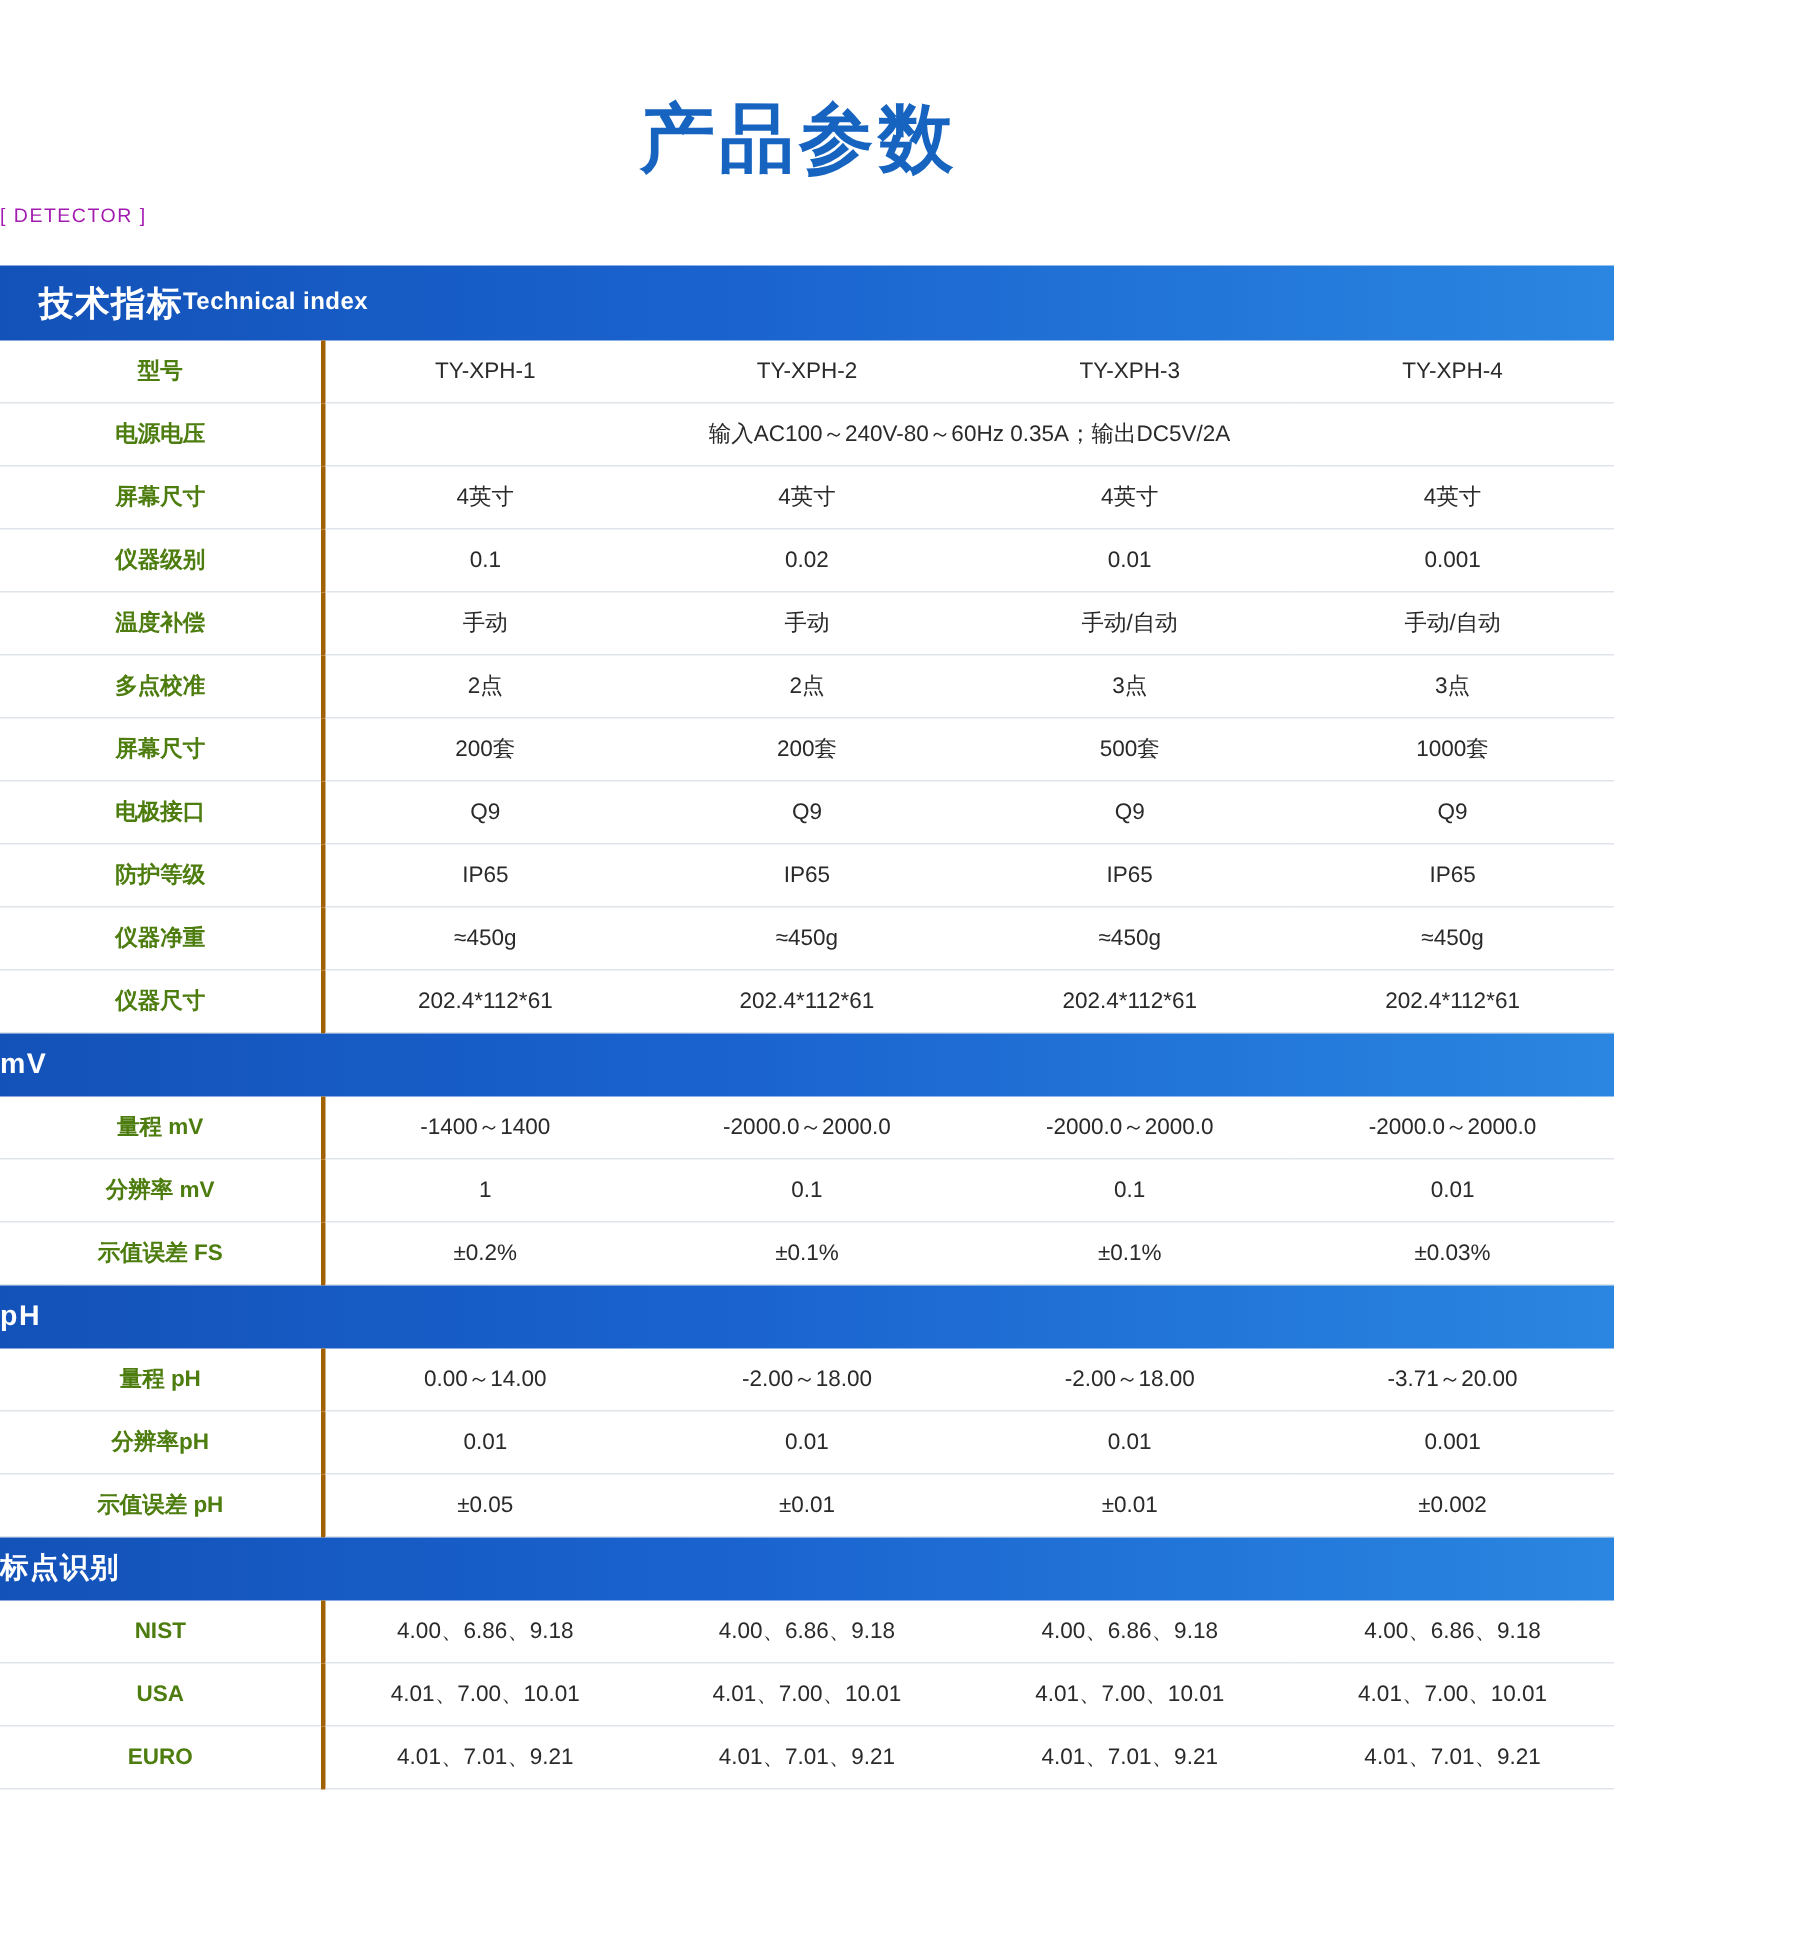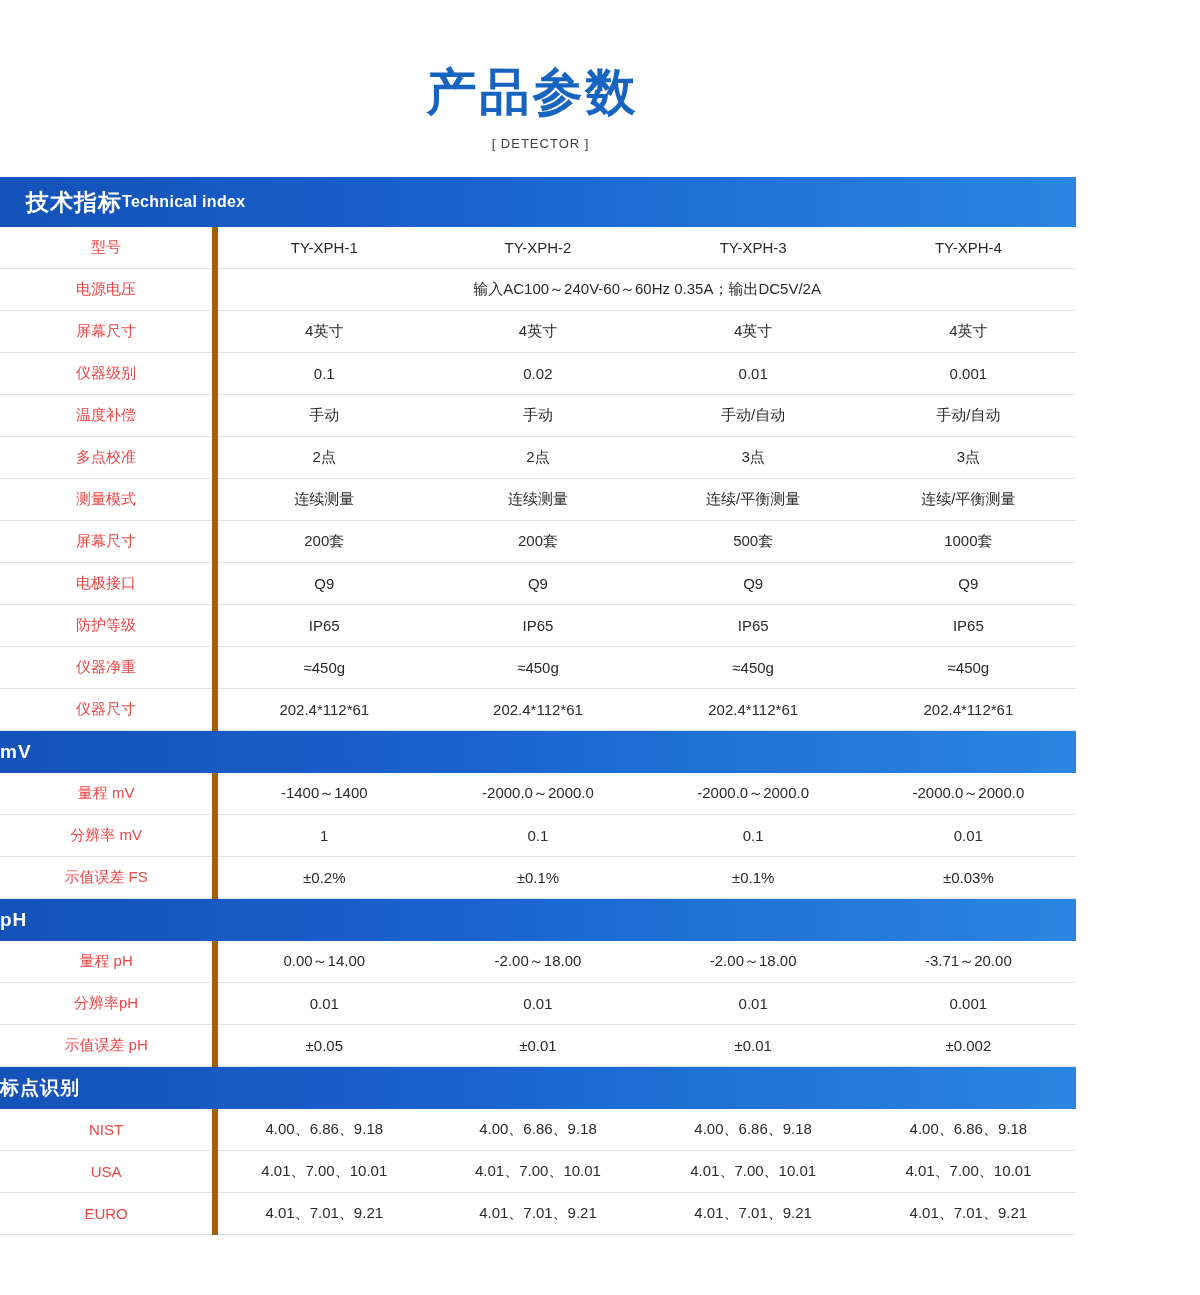--- a/index.html
+++ b/index.html
@@ -23,27 +23,25 @@
   .title {
     text-align: center;
     font-size: 50px;
     font-weight: bold;
     color: #1664c0;
     letter-spacing: 3px;
     line-height: 1.2;
     margin: 0;
   }
   .subtitle {
-    text-align: center;
     font-size: 13px;
-    color: #404040;
+    color: #a21caf;
     letter-spacing: 1px;
     margin-top: 14px;
     margin-bottom: 0;
-    margin-left: 16px;
   }
 
   .table-wrap {
     width: 1076px;
     margin: 26px auto 0 auto;
   }
 
   .band {
     height: 50px;
     display: flex;
@@ -73,23 +71,23 @@
   table.spec td {
     border-bottom: 1px solid #dfe4ea;
     height: 41px;
     text-align: center;
     font-size: 15px;
     color: #2a2a2a;
     vertical-align: middle;
     padding: 0 4px;
   }
   table.spec td.label {
-    color: #ef4444;
-    font-weight: normal;
-    border-right: 6px solid #a16207;
+    color: #4d7c0f;
+    font-weight: bold;
+    border-right: 3px solid #a16207;
     font-size: 15px;
     width: 215px;
   }
   table.spec td.wide {
     font-size: 15px;
   }
   table.spec tr:first-child td {
     border-top: none;
   }
 
@@ -132,21 +130,21 @@
       <tbody>
           <tr>
             <td class="label">型号</td>
             <td>TY-XPH-1</td>
             <td>TY-XPH-2</td>
             <td>TY-XPH-3</td>
             <td>TY-XPH-4</td>
           </tr>
           <tr>
             <td class="label">电源电压</td>
-            <td class="wide" colspan="4">输入AC100～240V-60～60Hz 0.35A；输出DC5V/2A</td>
+            <td class="wide" colspan="4">输入AC100～240V-80～60Hz 0.35A；输出DC5V/2A</td>
           </tr>
           <tr>
             <td class="label">屏幕尺寸</td>
             <td>4英寸</td>
             <td>4英寸</td>
             <td>4英寸</td>
             <td>4英寸</td>
           </tr>
           <tr>
             <td class="label">仪器级别</td>
@@ -163,27 +161,20 @@
             <td>手动/自动</td>
           </tr>
           <tr>
             <td class="label">多点校准</td>
             <td>2点</td>
             <td>2点</td>
             <td>3点</td>
             <td>3点</td>
           </tr>
           <tr>
-            <td class="label">测量模式</td>
-            <td>连续测量</td>
-            <td>连续测量</td>
-            <td>连续/平衡测量</td>
-            <td>连续/平衡测量</td>
-          </tr>
-          <tr>
             <td class="label">屏幕尺寸</td>
             <td>200套</td>
             <td>200套</td>
             <td>500套</td>
             <td>1000套</td>
           </tr>
           <tr>
             <td class="label">电极接口</td>
             <td>Q9</td>
             <td>Q9</td>

